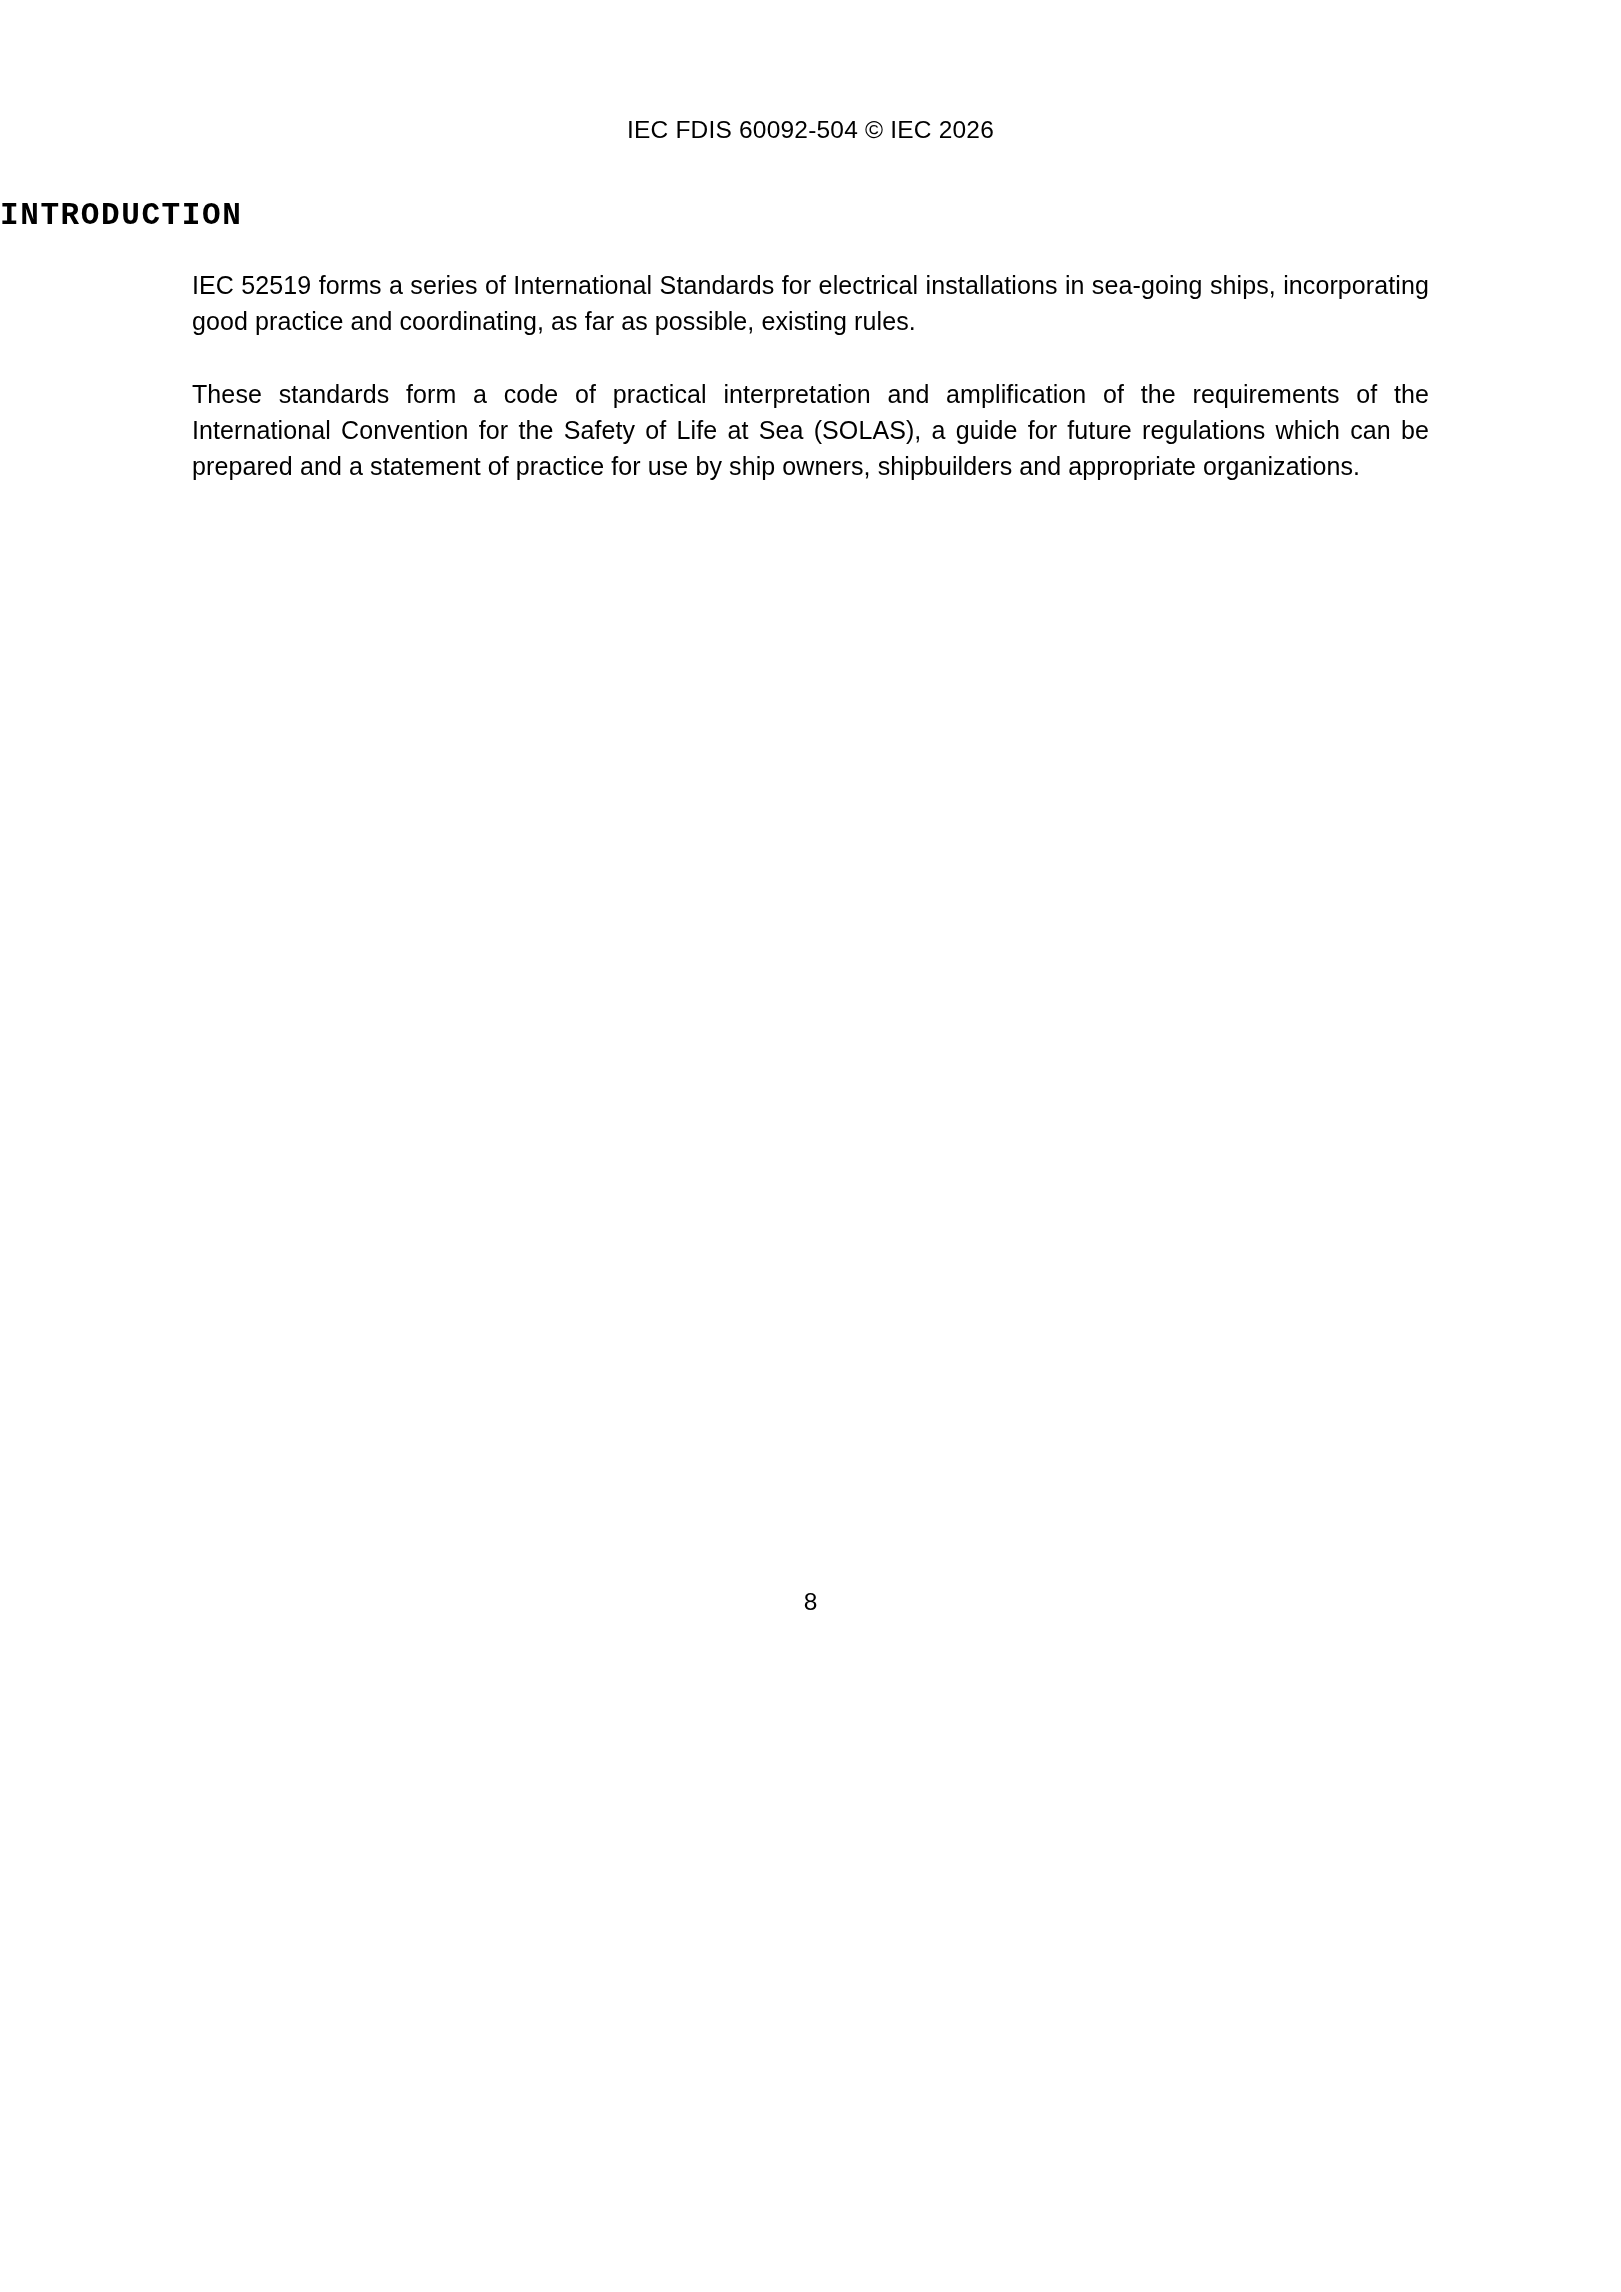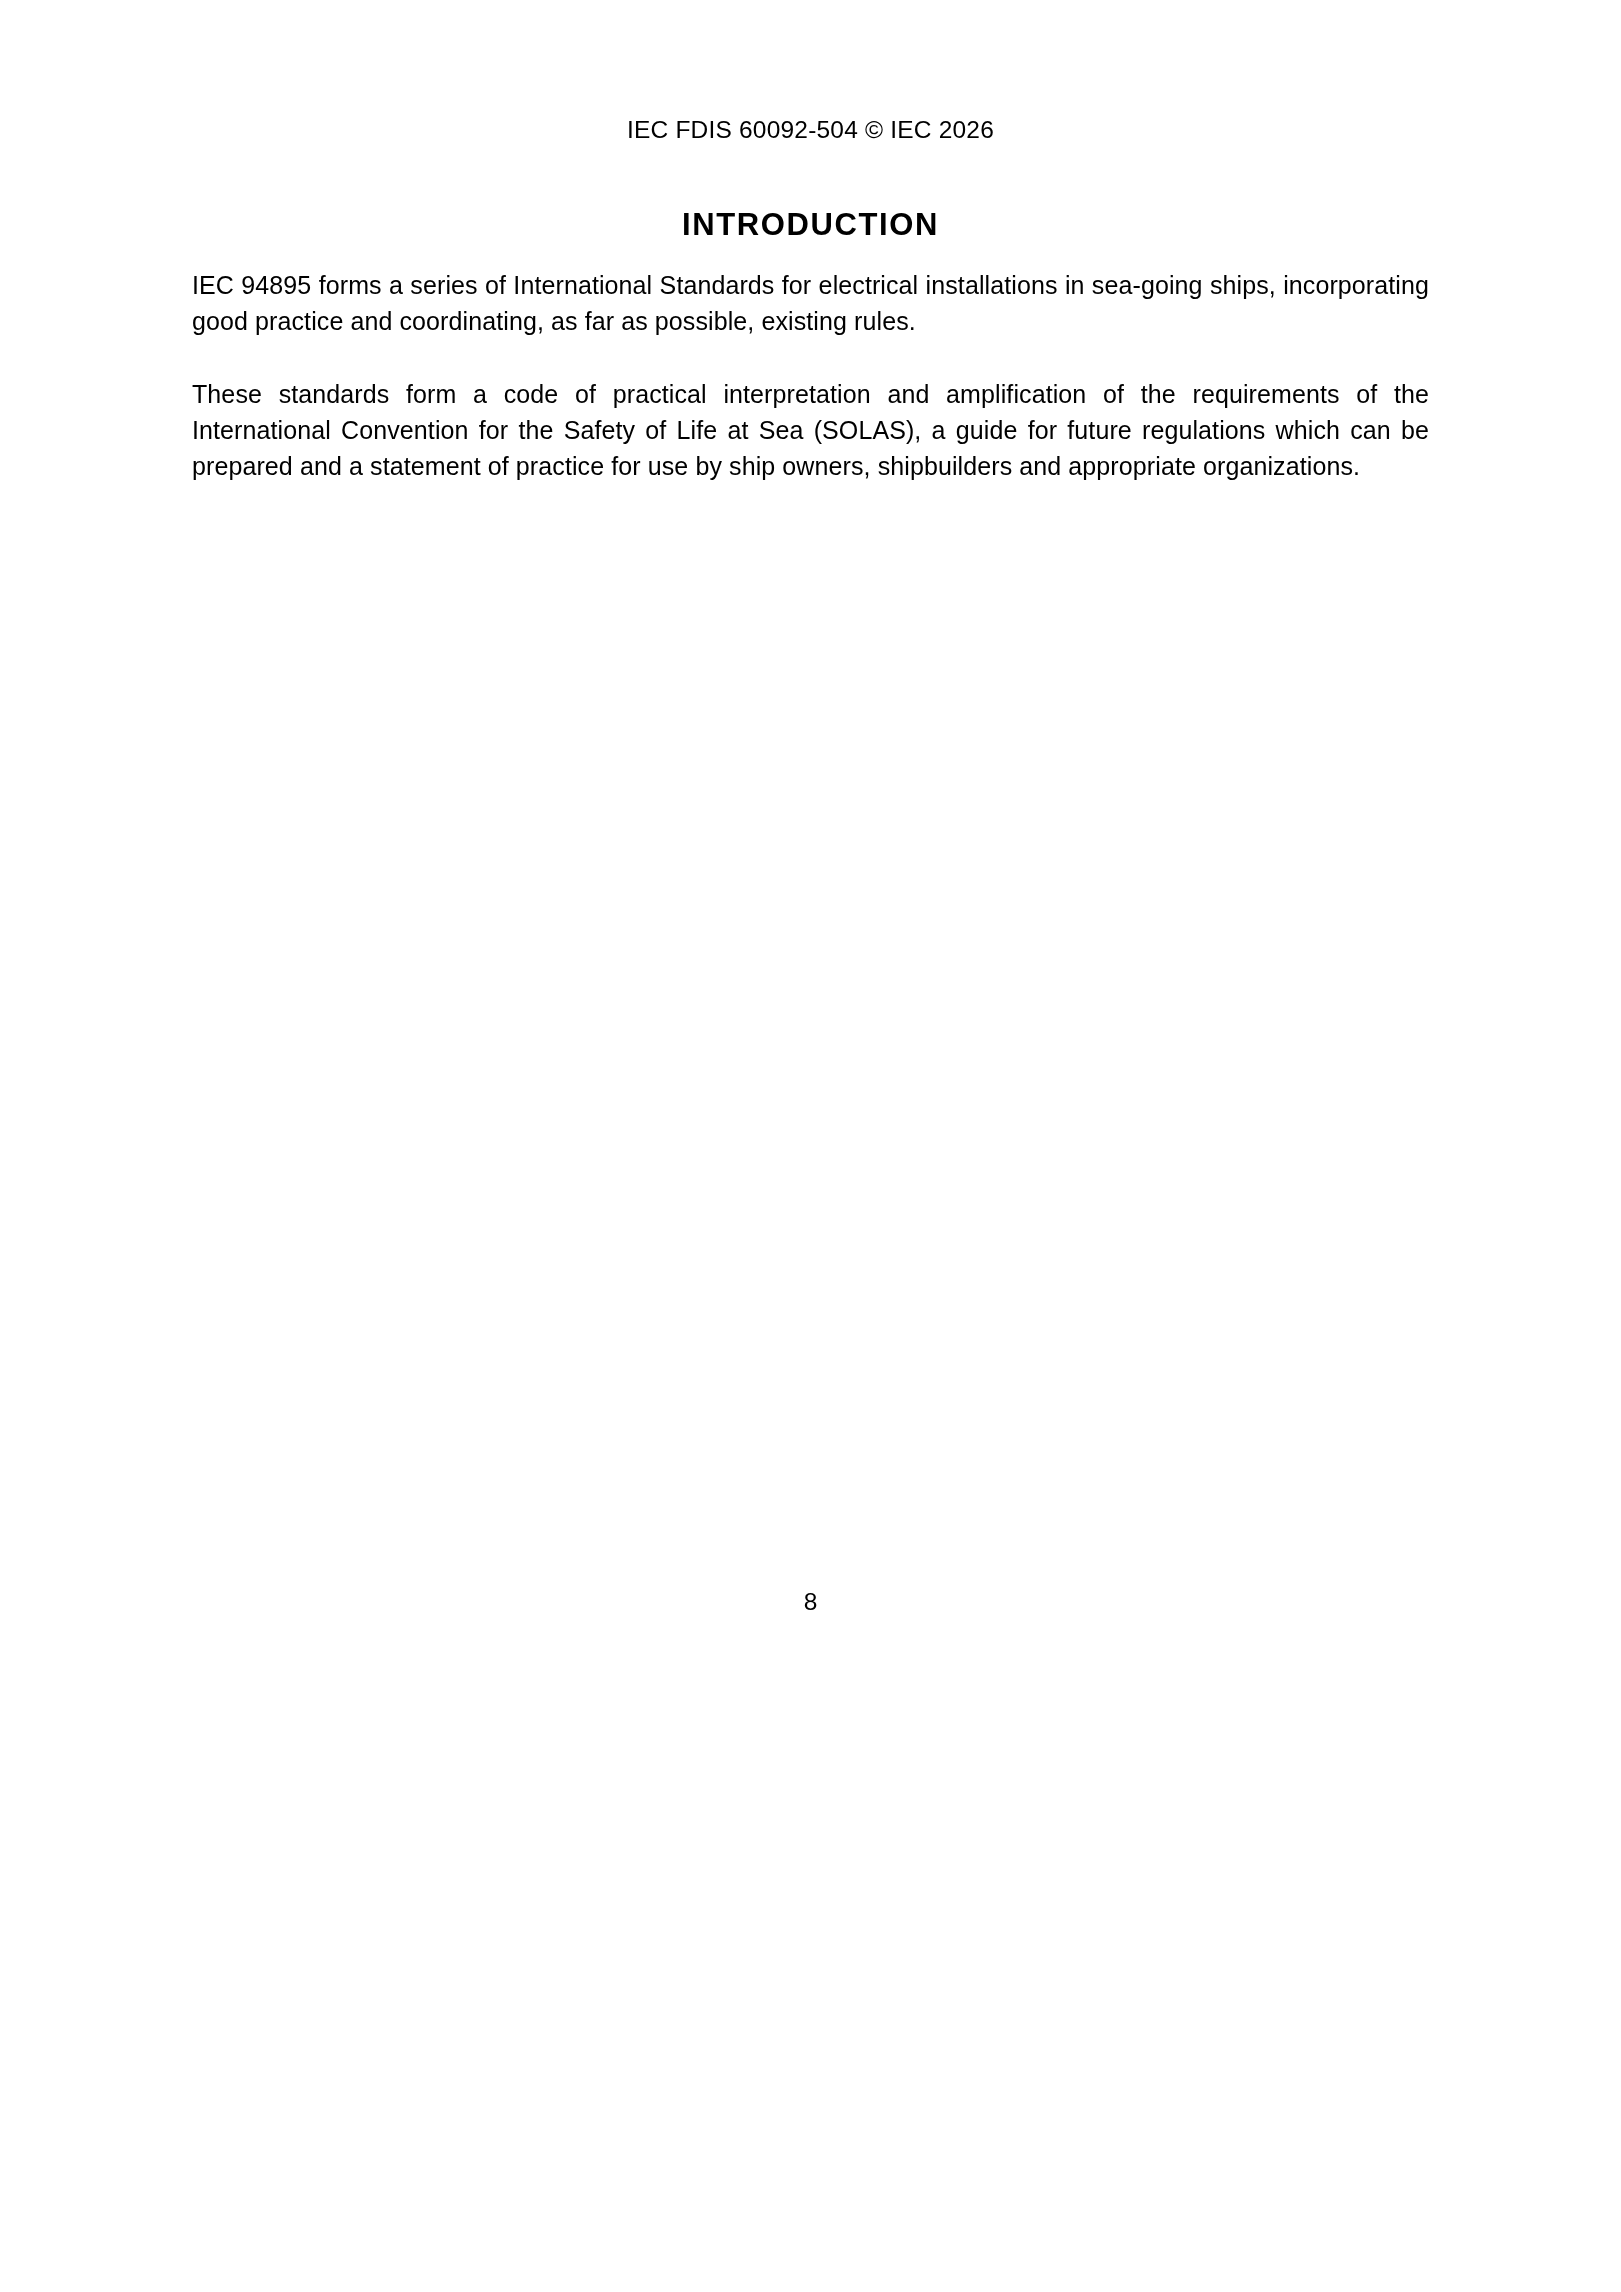--- a/index.html
+++ b/index.html
@@ -24,26 +24,26 @@
     position: absolute;
     top: 116px;
     left: 0;
     width: 1621px;
     text-align: center;
     font-size: 24.5px;
     letter-spacing: 0.2px;
   }
   .title {
     position: absolute;
-    top: 186px;
+    top: 177px;
     left: 0;
     width: 1621px;
-    text-align: center;
     font-size: 31px;
     letter-spacing: 1.6px;
+    font-family: Liberation Mono, monospace;
   }
   .content {
     position: absolute;
     top: 267px;
     left: 192px;
     width: 1237px;
   }
   .para {
     font-size: 25px;
     line-height: 36px;
@@ -67,20 +67,20 @@
 </head>
 <body>
 
 <div class="page">
 
   <div class="header">IEC FDIS 60092-504 © IEC 2026</div>
 
   <h1 class="title">INTRODUCTION</h1>
 
   <div class="content">
-    <p class="para">IEC 94895 forms a series of International Standards for electrical installations in sea-going ships, incorporating good practice and coordinating, as far as possible, existing rules.</p>
+    <p class="para">IEC 52519 forms a series of International Standards for electrical installations in sea-going ships, incorporating good practice and coordinating, as far as possible, existing rules.</p>
     <p class="para">These standards form a code of practical interpretation and amplification of the requirements of the International Convention for the Safety of Life at Sea (SOLAS), a guide for future regulations which can be prepared and a statement of practice for use by ship owners, shipbuilders and appropriate organizations.</p>
   </div>
 
   <div class="footer">8</div>
 
 </div>
 
 
 </body></html>

